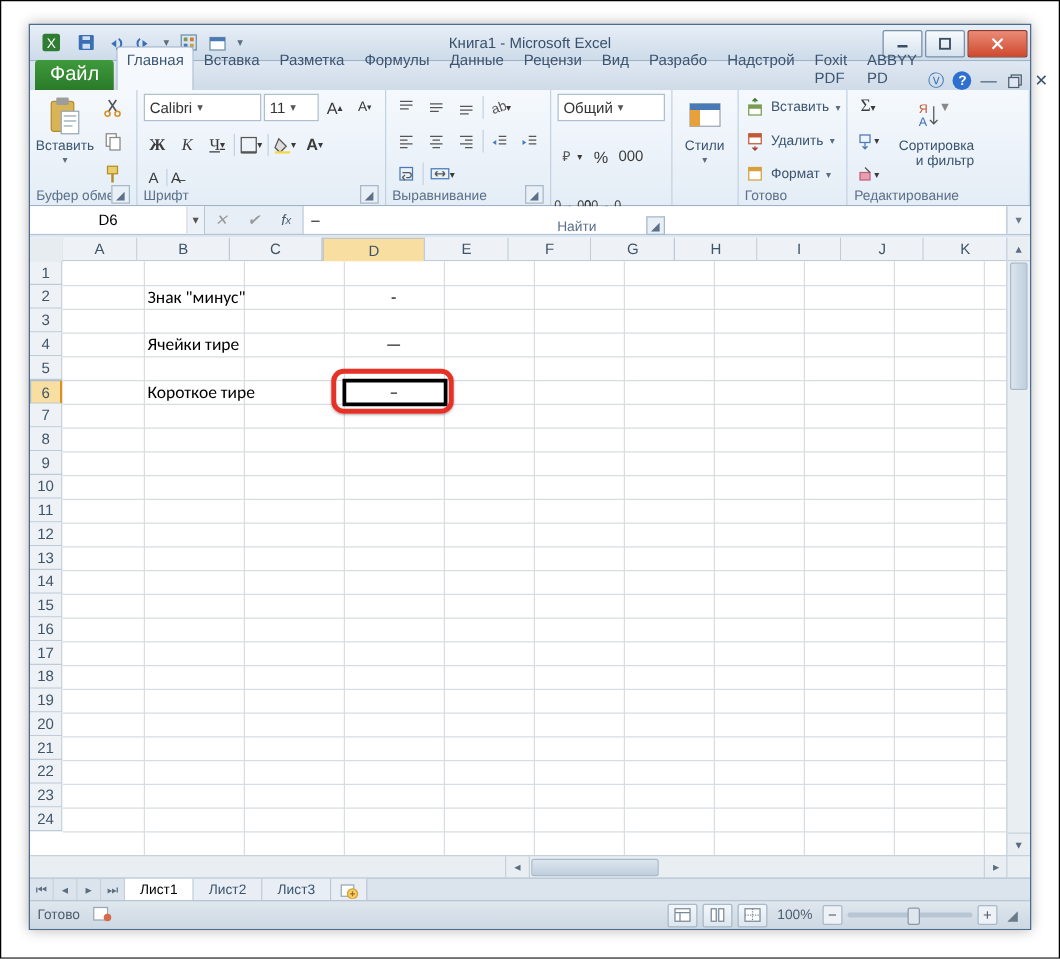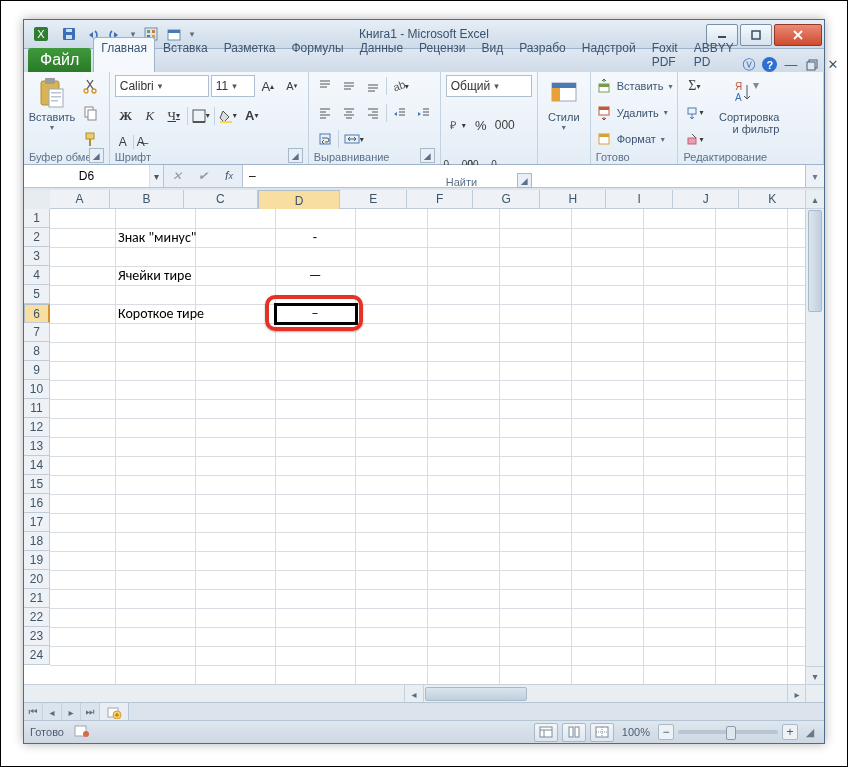--- a/index.html
+++ b/index.html
@@ -612,20 +612,25 @@
     <div class="sizer"></div>
   </div>
 
   <div class="tabsbar">
     <div class="tbnav">
       <div>⏮</div>
       <div>◂</div>
       <div>▸</div>
       <div>⏭</div>
     </div>
+    <div id="stabs" style="display:flex">
+          <div class="stab active">Лист1</div>
+          <div class="stab">Лист2</div>
+          <div class="stab">Лист3</div>
+        </div>
     <div class="stab new">
           <svg width="16" height="14">
             <rect x="2" y="3" width="10" height="9" fill="#fff" stroke="#9aa8b6"></rect>
             <circle cx="11" cy="10" r="4" fill="#f6d06a" stroke="#d8a02a"></circle>
             <path d="M11 8v4M9 10h4" stroke="#a07020"></path>
           </svg>
         </div>
   </div>
 
   <div class="status">

